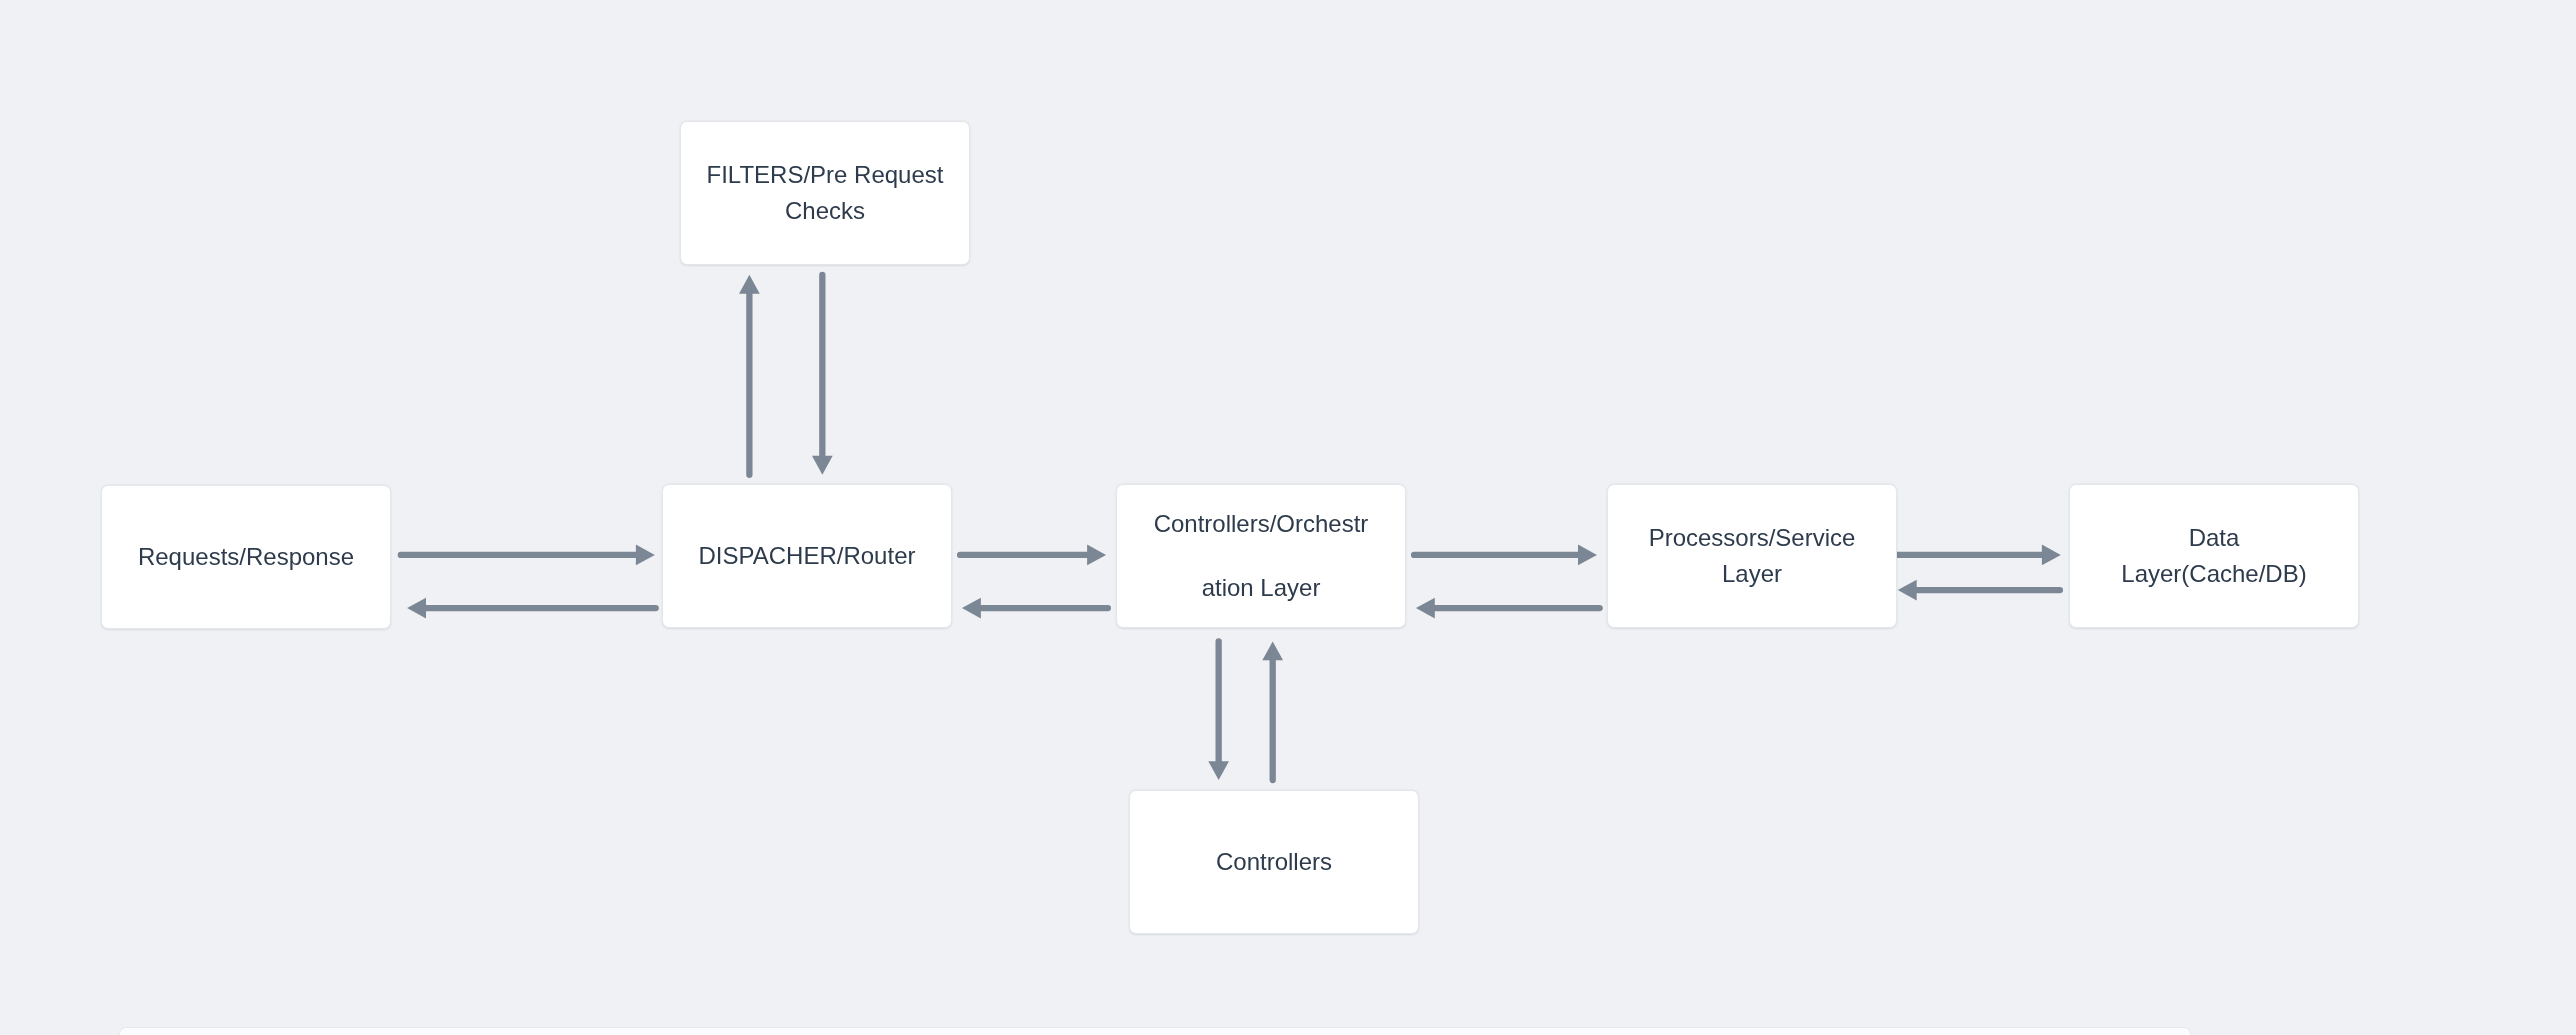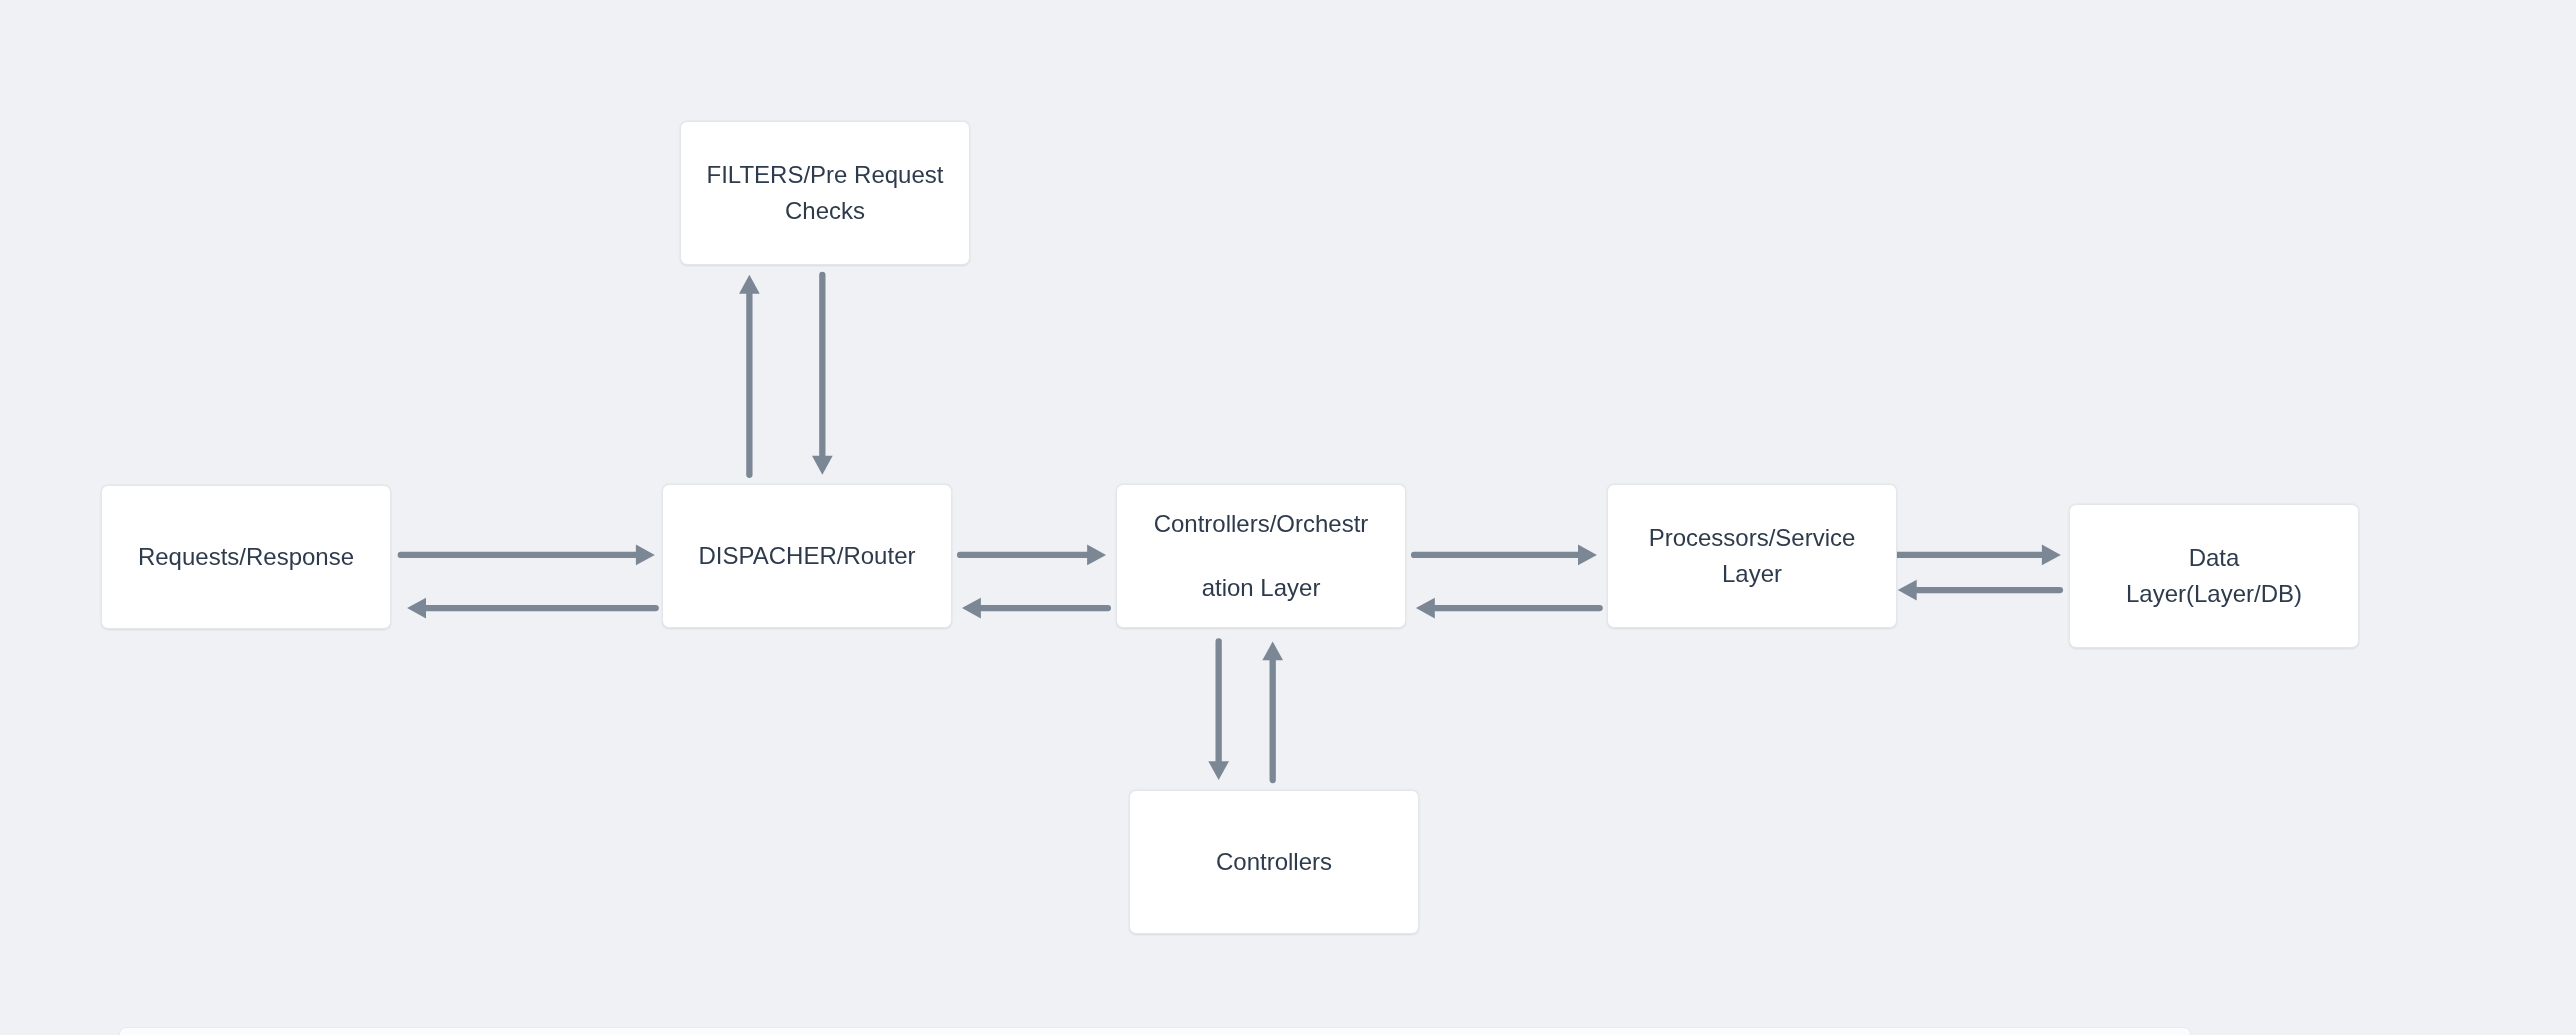--- a/index.html
+++ b/index.html
@@ -118,23 +118,23 @@
         <div class="node-line">DISPACHER/Router</div>
       </div>
       <div class="node" style="left: 1116px; top: 484px; width: 290px; height: 144px; gap: 28px;">
         <div class="node-line">Controllers/Orchestr</div>
         <div class="node-line">ation Layer</div>
       </div>
       <div class="node" style="left: 1607px; top: 484px; width: 290px; height: 144px;">
         <div class="node-line">Processors/Service</div>
         <div class="node-line">Layer</div>
       </div>
-      <div class="node" style="left: 2069px; top: 504px; width: 290px; height: 144px;">
+      <div class="node" style="left: 2069px; top: 484px; width: 290px; height: 144px;">
         <div class="node-line">Data</div>
-        <div class="node-line">Layer(Layer/DB)</div>
+        <div class="node-line">Layer(Cache/DB)</div>
       </div>
       <div class="node" style="left: 680px; top: 121px; width: 290px; height: 144px;">
         <div class="node-line">FILTERS/Pre Request</div>
         <div class="node-line">Checks</div>
       </div>
       <div class="node" style="left: 1129px; top: 790px; width: 290px; height: 144px;">
         <div class="node-line">Controllers</div>
       </div>
     </div>
   <div class="bottom-strip" id="bottom-strip" style="left: 119px; top: 1027px; width: 2072px; height: 10.8px;"></div>

